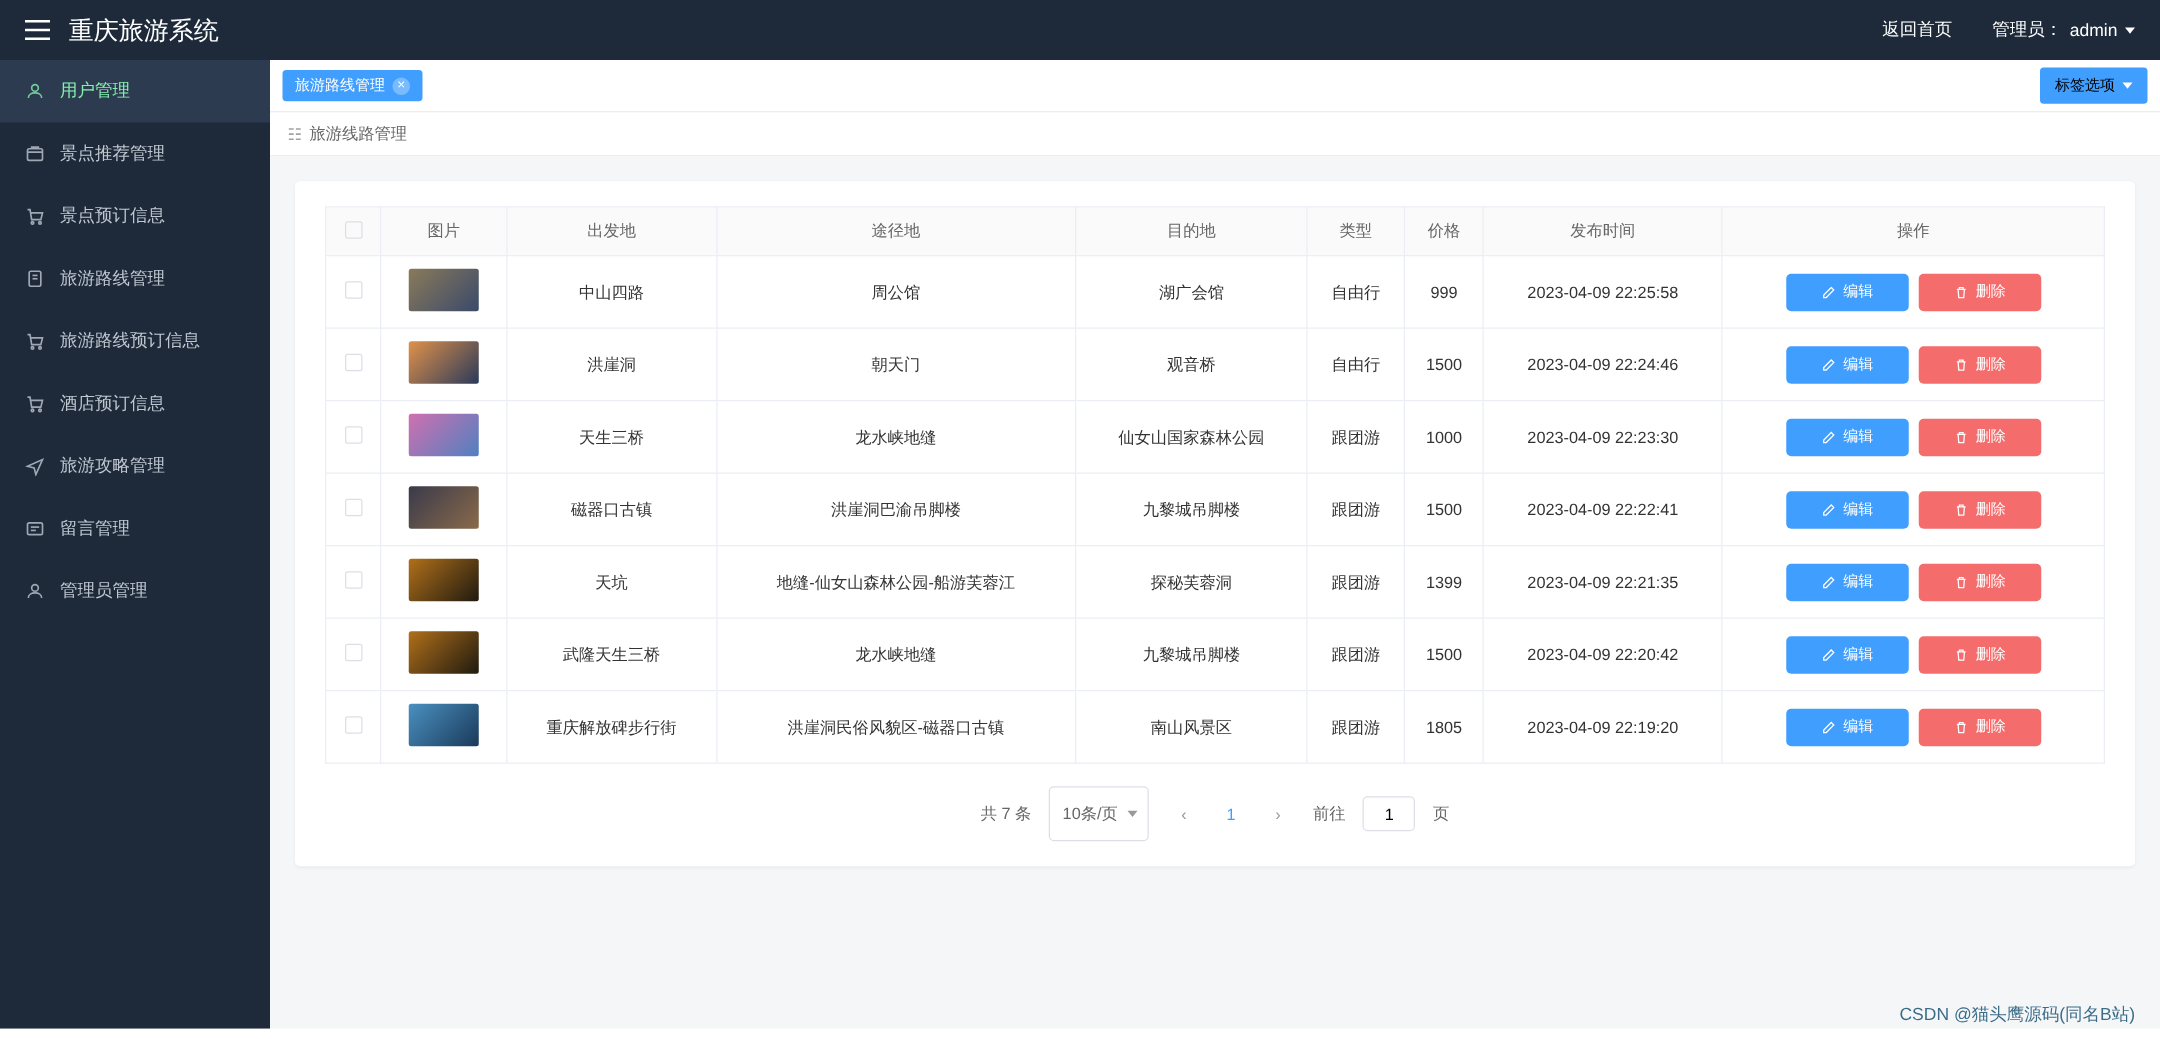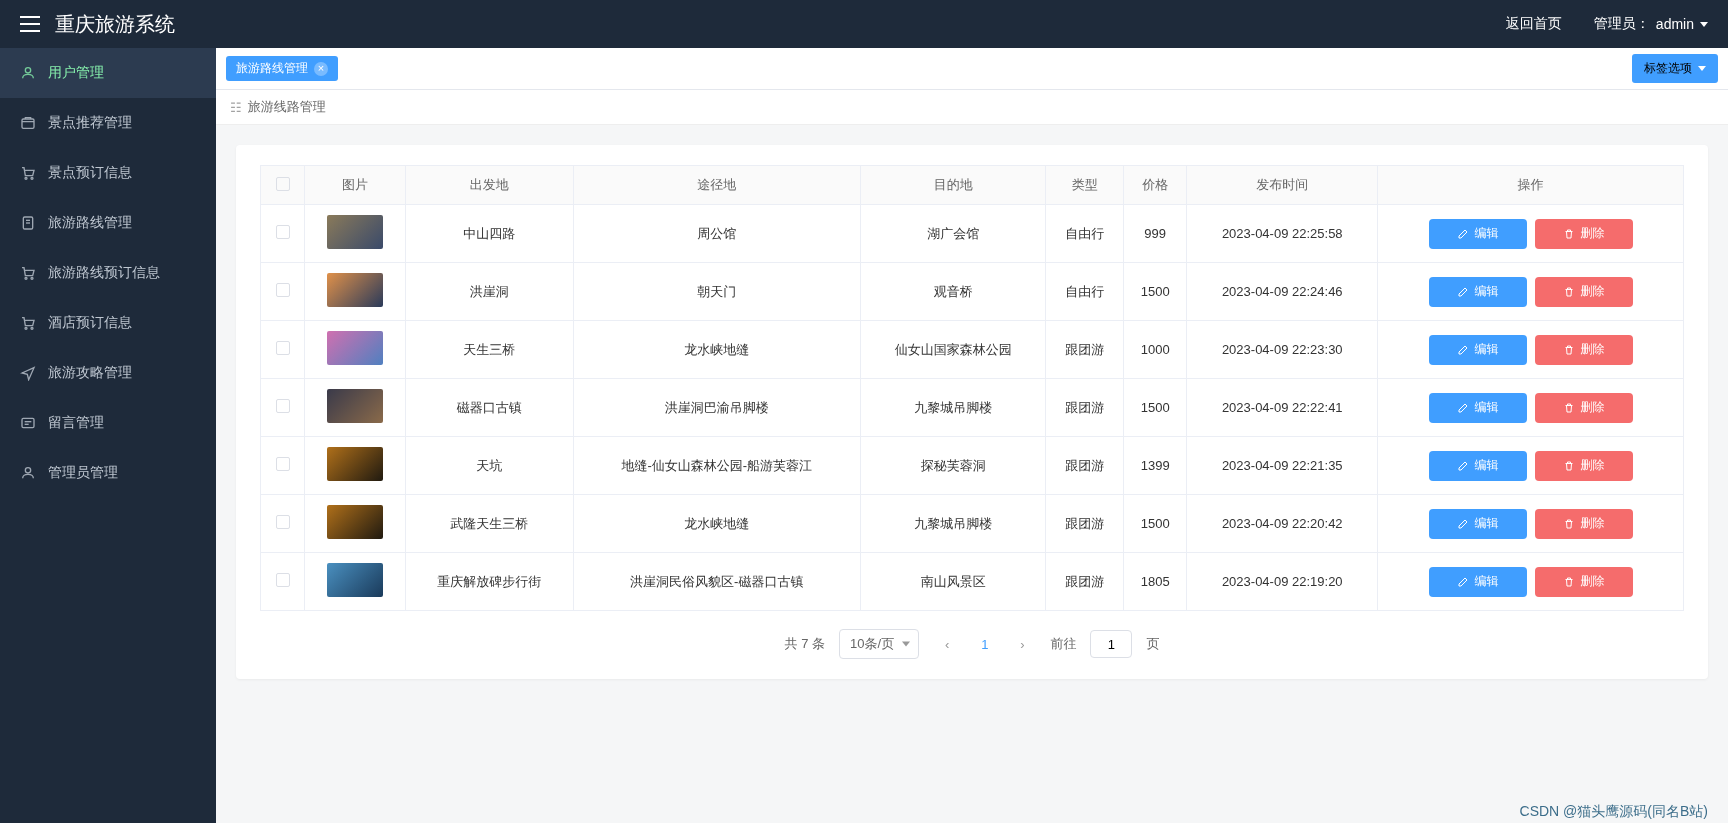--- a/index.html
+++ b/index.html
@@ -47,21 +47,21 @@
 
 .table { width: 100%; border-collapse: collapse; }
 .table th, .table td { border: 1px solid #ebeef5; padding: 10px 8px; text-align: center; font-size: 13px; color: #333; font-weight: normal; }
 .table th { background: #fafafa; color: #666; margin-left: 25px; }
 .checkbox { width: 14px; height: 14px; border: 1px solid #dcdfe6; border-radius: 2px; display: inline-block; cursor: pointer; }
 .thumb { width: 56px; height: 34px; border-radius: 2px; display: inline-block; }
 .ops { display: flex; gap: 8px; justify-content: center; }
 
 
 .pagination { display: flex; align-items: center; justify-content: center; gap: 14px; margin-top: 18px; font-size: 13px; color: #666; }
-.select { height: 30px; border: 1px solid #dcdfe6; border-radius: 4px; padding: 0 24px 0 10px; font-size: 13px; background: #fff; position: relative; display: flex; align-items: center; cursor: pointer; }
+.select { height: 44px; border: 1px solid #dcdfe6; border-radius: 4px; padding: 0 24px 0 10px; font-size: 13px; background: #fff; position: relative; display: flex; align-items: center; cursor: pointer; }
 .select::after { content: ''; position: absolute; right: 8px; top: 50%; transform: translateY(-50%); width: 0; height: 0; border-left: 4px solid transparent; border-right: 4px solid transparent; border-top: 5px solid #999; }
 .page-btn { width: 28px; height: 28px; display: flex; align-items: center; justify-content: center; cursor: pointer; color: #999; border-radius: 3px; }
 .page-num { color: #409eff; cursor: pointer; padding: 0 6px; }
 .page-input { width: 42px; height: 28px; border: 1px solid #dcdfe6; border-radius: 4px; text-align: center; font-size: 13px; outline: none; }
 
 .watermark { position: fixed; bottom: 10px; right: 20px; color: #0c4a6e; font-size: 14px; opacity: 0.8; }
 </style>
 </head>
 <body>
 

